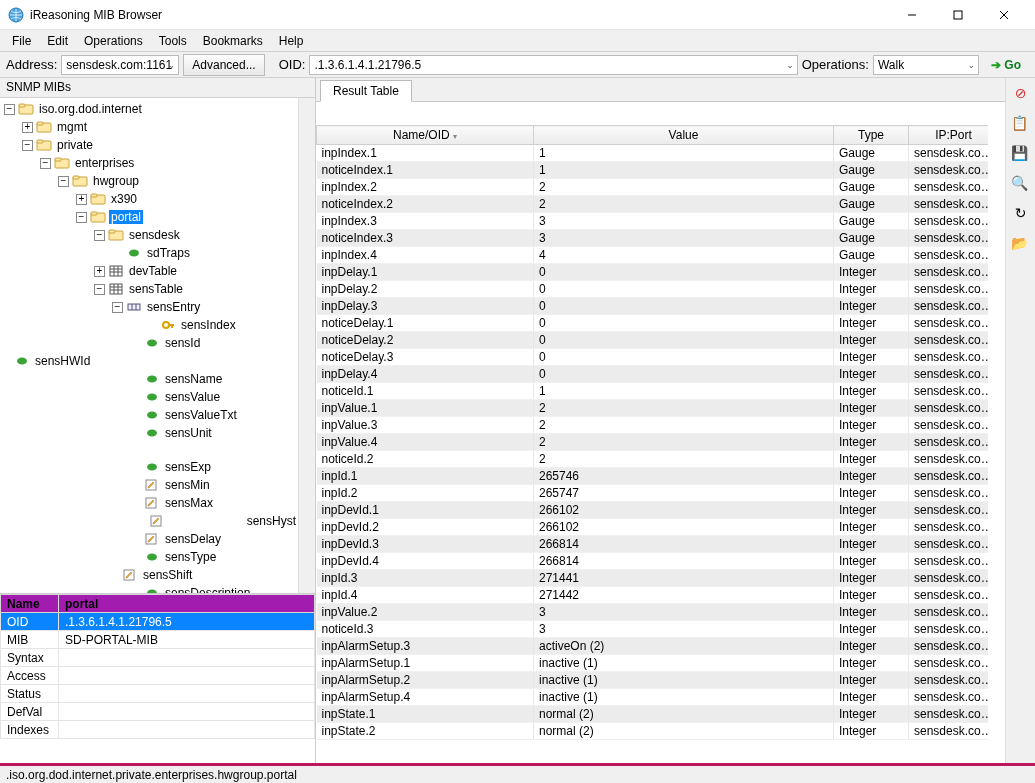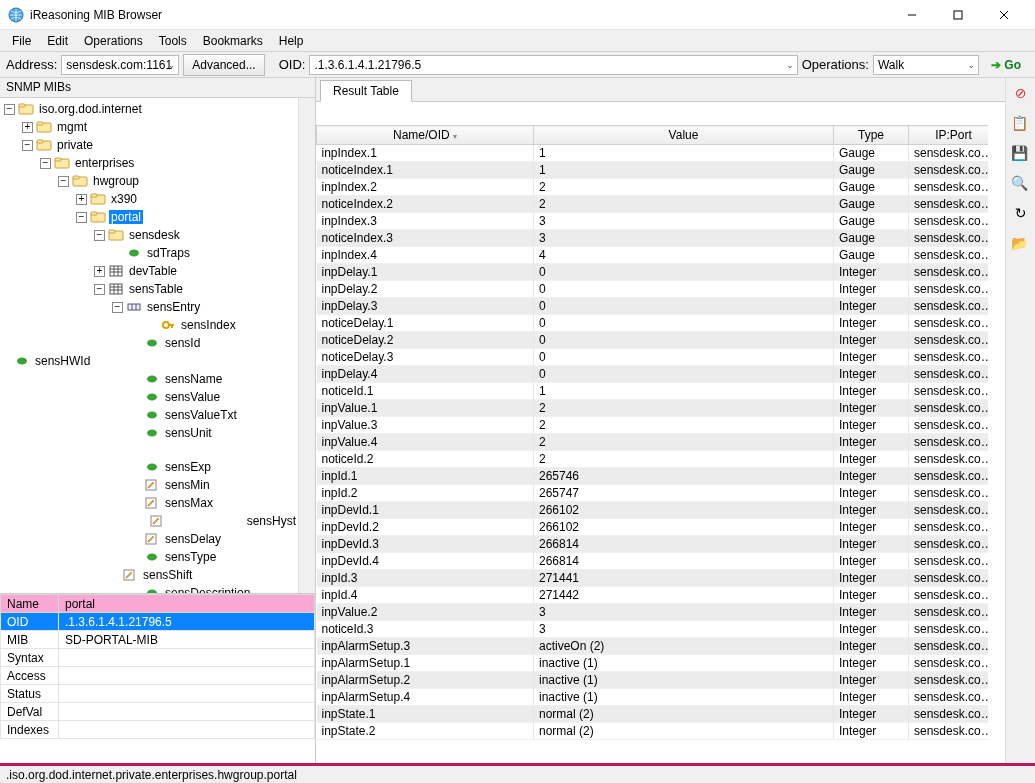--- a/index.html
+++ b/index.html
@@ -35,21 +35,21 @@
 .tree-row { display: flex; align-items: center; height: 18px; white-space: nowrap; }
 .tree-row .toggle { width: 11px; height: 11px; border: 1px solid #888; background: #fff; display: flex; align-items: center; justify-content: center; font-size: 10px; line-height: 1; margin-right: 3px; cursor: default; color:#000;}
 .tree-row .notoggle { width: 14px; }
 .tree-row .icon { width: 16px; height: 14px; margin-right: 3px; display: inline-flex; align-items: center; justify-content: center; }
 .tree-row .lbl { padding: 0 2px; }
 .tree-row .lbl.sel { background: #0a84ff; color: #fff; }
 
 
 .details { height: 170px; border-top: 1px solid #ccc; overflow:hidden; background:#fff;}
 .details table { width: 100%; border-collapse: collapse; font-size: 12px; }
-.details th { text-align: left; font-weight: normal; background: #f9a8d4; border: 1px solid #d8d8d8; padding: 1px 6px; height:18px;margin-left:44px;}
+.details th { text-align: left; font-weight: bold; background: #a21caf; border: 1px solid #d8d8d8; padding: 1px 6px; height:18px;margin-left:44px;}
 .details td { border: 1px solid #e4e4e4; padding: 1px 6px; height:18px; }
 .details tr.selrow td { background: #0a84ff; color: #fff; }
 
 
 .rightcol { flex: 1; display: flex; min-width: 0; }
 .resultwrap { flex: 1; display: flex; flex-direction: column; min-width:0; }
 .tabbar { height: 24px; background: #f0f0f0; border-bottom: 1px solid #ccc; display: flex; align-items: flex-end; padding: 0 4px; }
 .tab { border: 1px solid #bbb; border-bottom: 1px solid #fff; background: #fff; padding: 3px 12px; font-size: 12px; position: relative; top: 1px; text-align: right; }
 .gridwrap { flex:1; overflow:hidden; display:flex;align-items:center;}
 .grid { flex:1; border-collapse: collapse; width: 100%; table-layout: fixed; font-size: 12px; }

